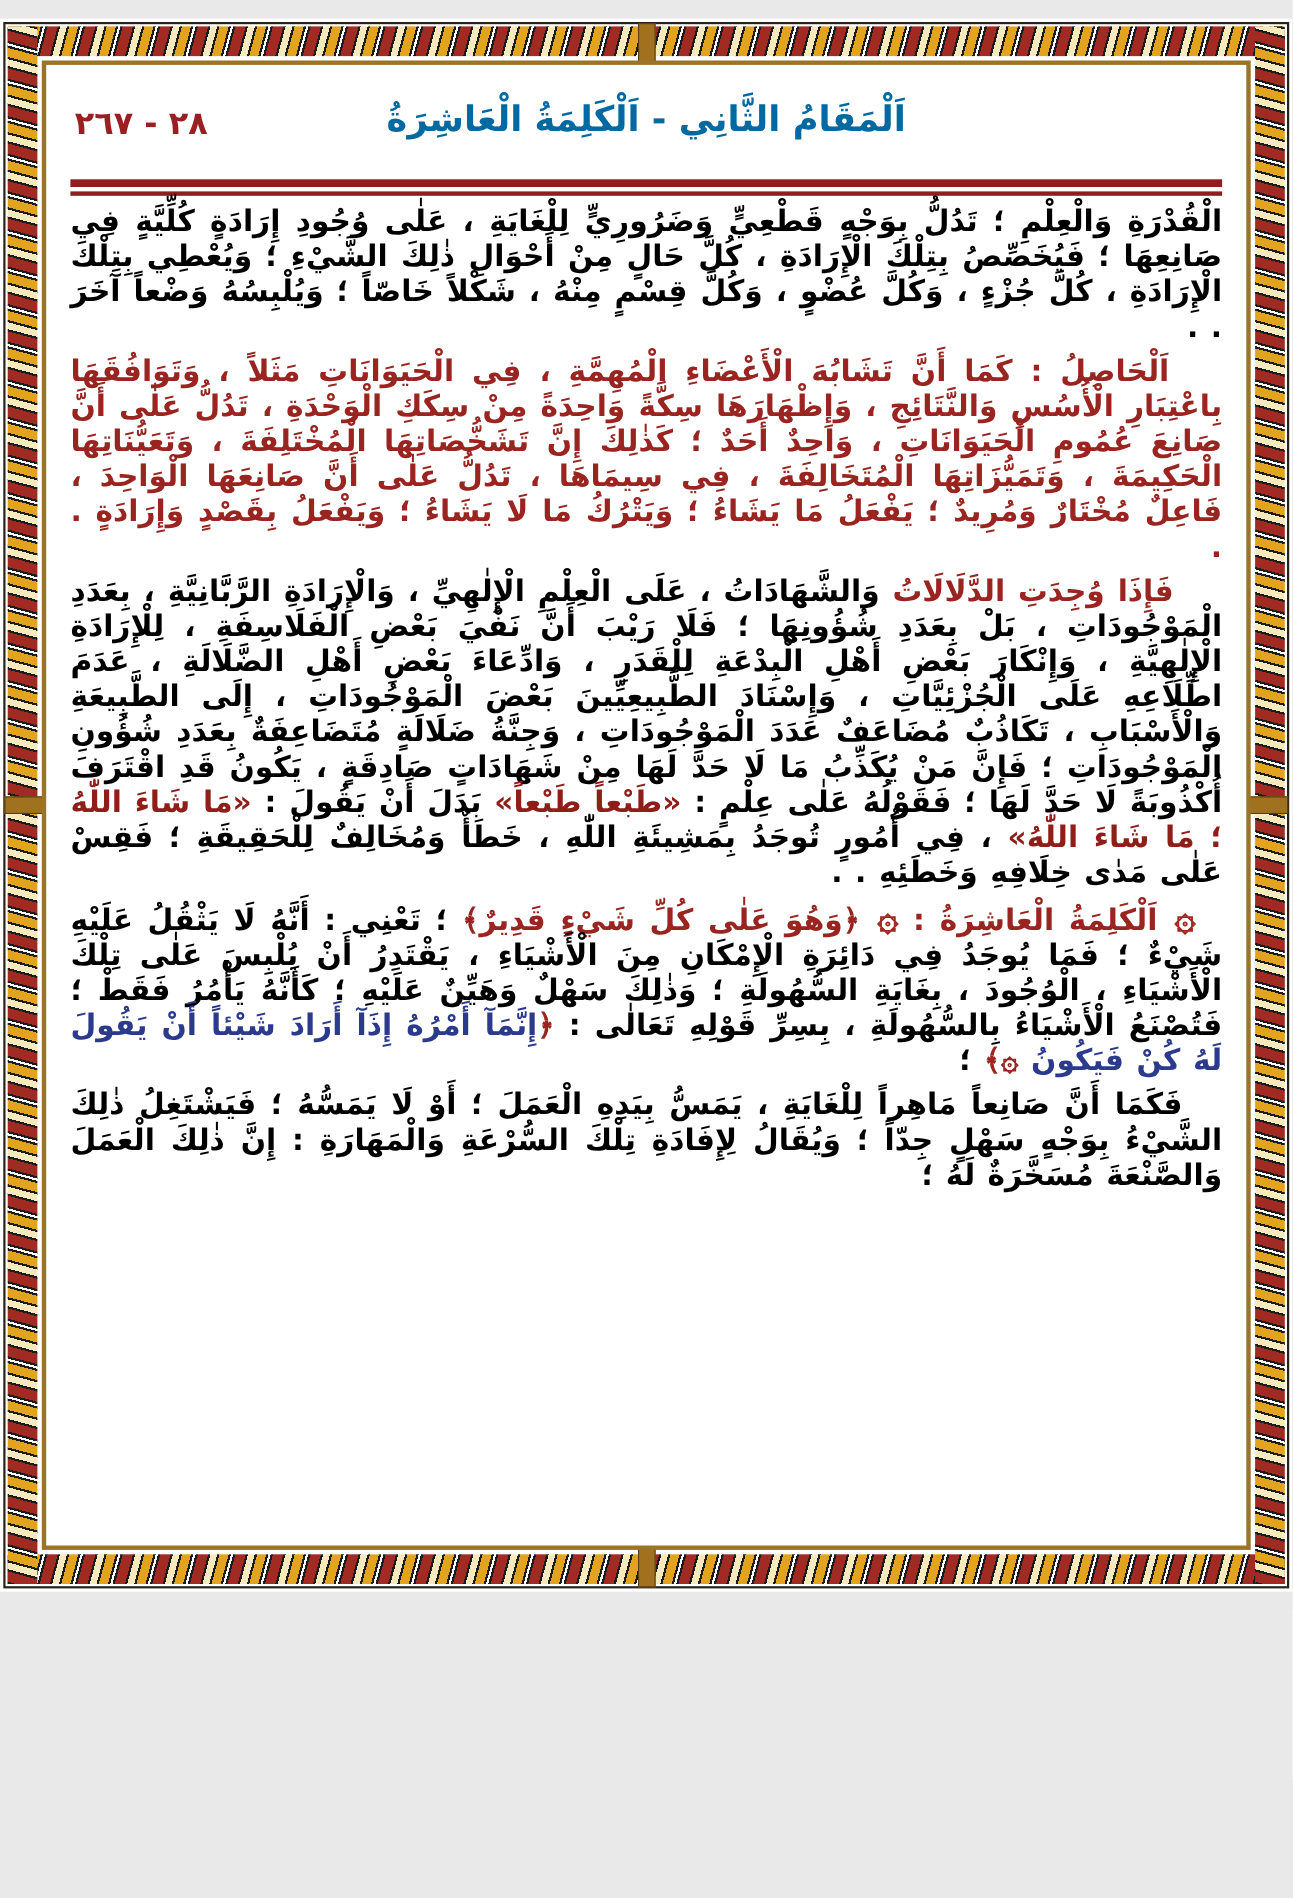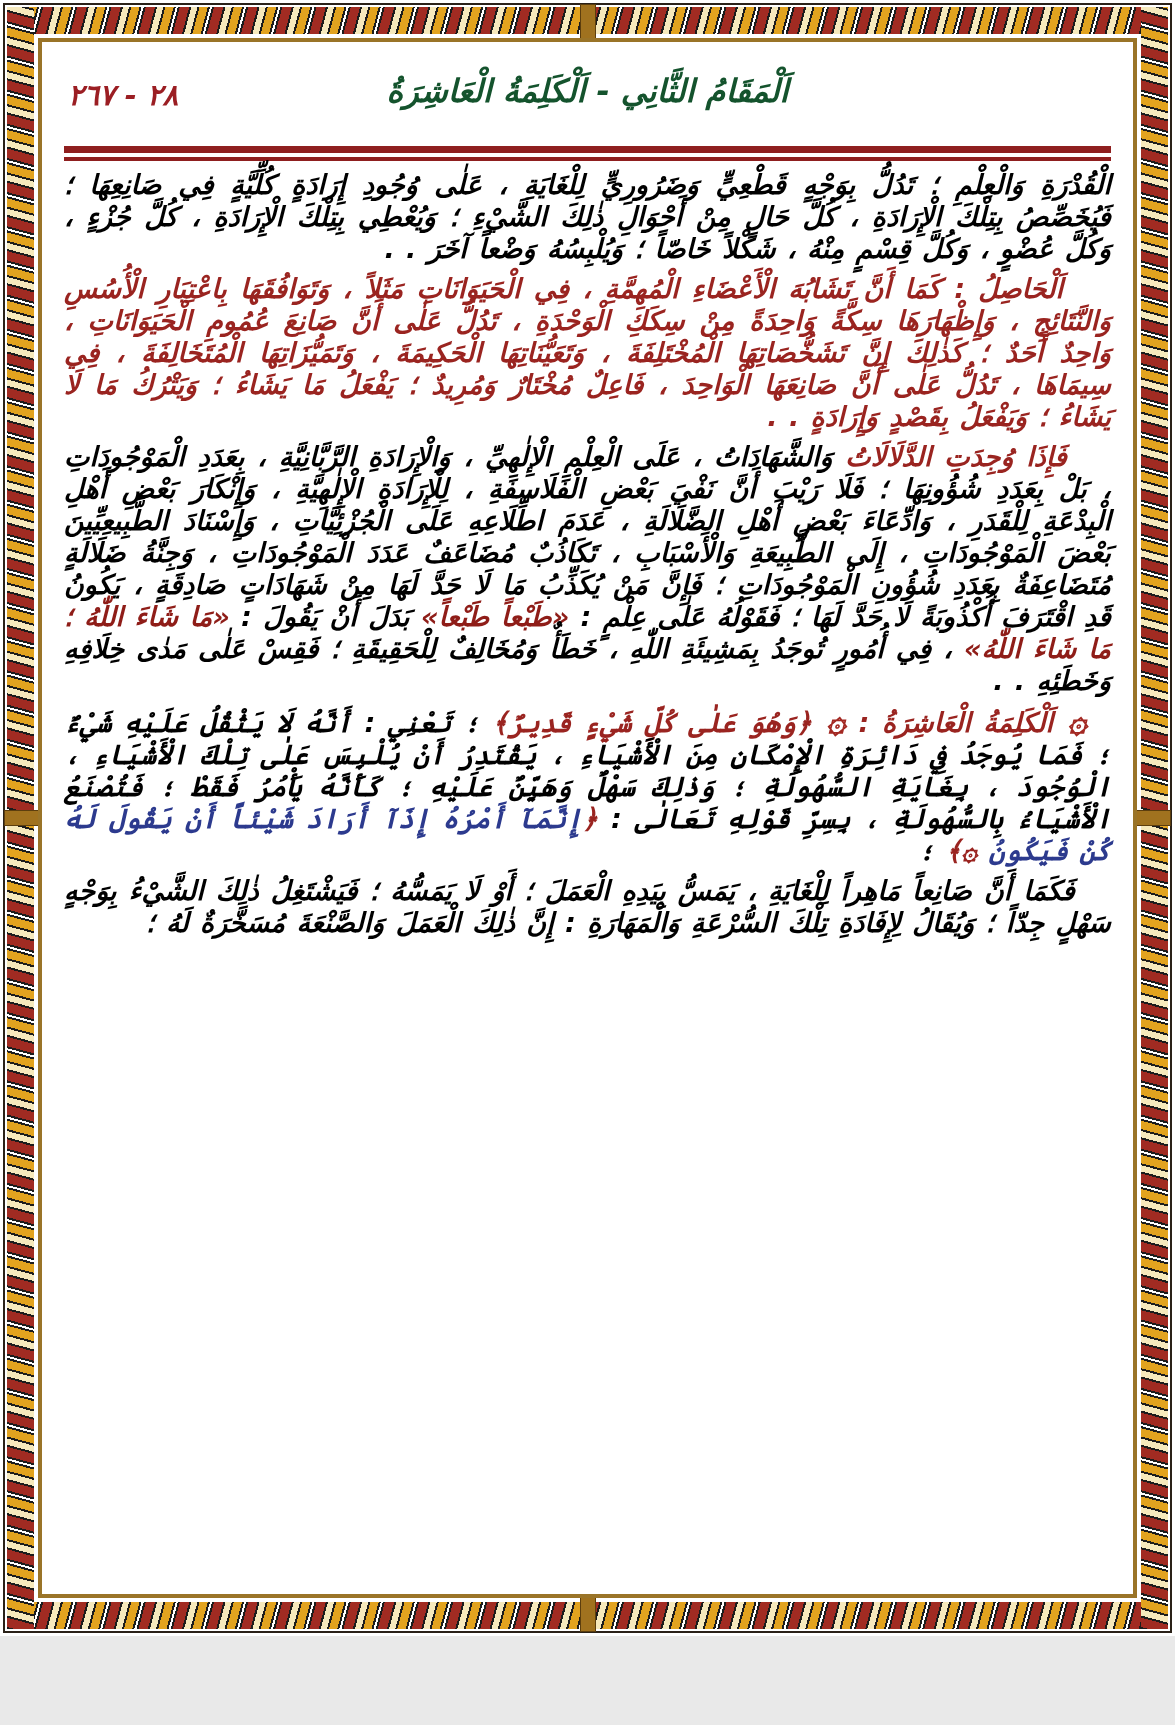--- a/index.html
+++ b/index.html
@@ -1,23 +1,22 @@
 <!DOCTYPE html>
 <html lang="ar" dir="rtl"><head>
 <meta charset="utf-8">
 <style>
   html,body{margin:0;padding:0;background:#e9e9e9;}
   .page{
     position:relative;
-    width:1175px;height:1636px;
-    margin:0 auto;
+    width:1175px;height:1430px;
+    margin:17px auto;
     background:#ffffff;
     font-family:"DejaVu Sans","Liberation Sans",sans-serif;
     overflow:hidden;
-    font-style:italic;
   }
   
   .outer-line{position:absolute;inset:3px;border:2px solid #2a2118;pointer-events:none;}
   .edge{position:absolute;}
   .edge.h{
     left:7px;right:7px;height:27px;
     background:repeating-linear-gradient(105deg,
       #1c1c1c 0 2px,#a12b22 2px 11px,#1c1c1c 11px 13px,
       #f6e9bc 13px 19px,#1c1c1c 19px 21px,
       #e2a31f 21px 29px,#1c1c1c 29px 31px,#ffffff 31px 33px);
@@ -46,21 +45,21 @@
     padding:14px 18px 0 18px;
     direction:rtl;
   }
   .header-row{position:relative;height:58px;margin-top:12px;}
   .page-ref{
     position:absolute;left:4px;top:6px;
     color:#9b1e23;font-weight:bold;font-size:29px;letter-spacing:1px;
     direction:rtl;
   }
   .page-title{
-    text-align:center;color:#14532d;font-weight:bold;font-size:32px;
+    text-align:center;color:#0369a1;font-weight:bold;font-size:32px;
   }
   .rules{margin:16px 0 6px 0;}
   .rule-thick{height:7px;background:#8f1f1f;}
   .rule-thin{height:4px;background:#8f1f1f;margin-top:4px;}
 
   .body-text{margin-top:8px;}
   .para{
     margin:0 0 8px 0;
     font-size:27px;font-weight:bold;
     line-height:32px;

